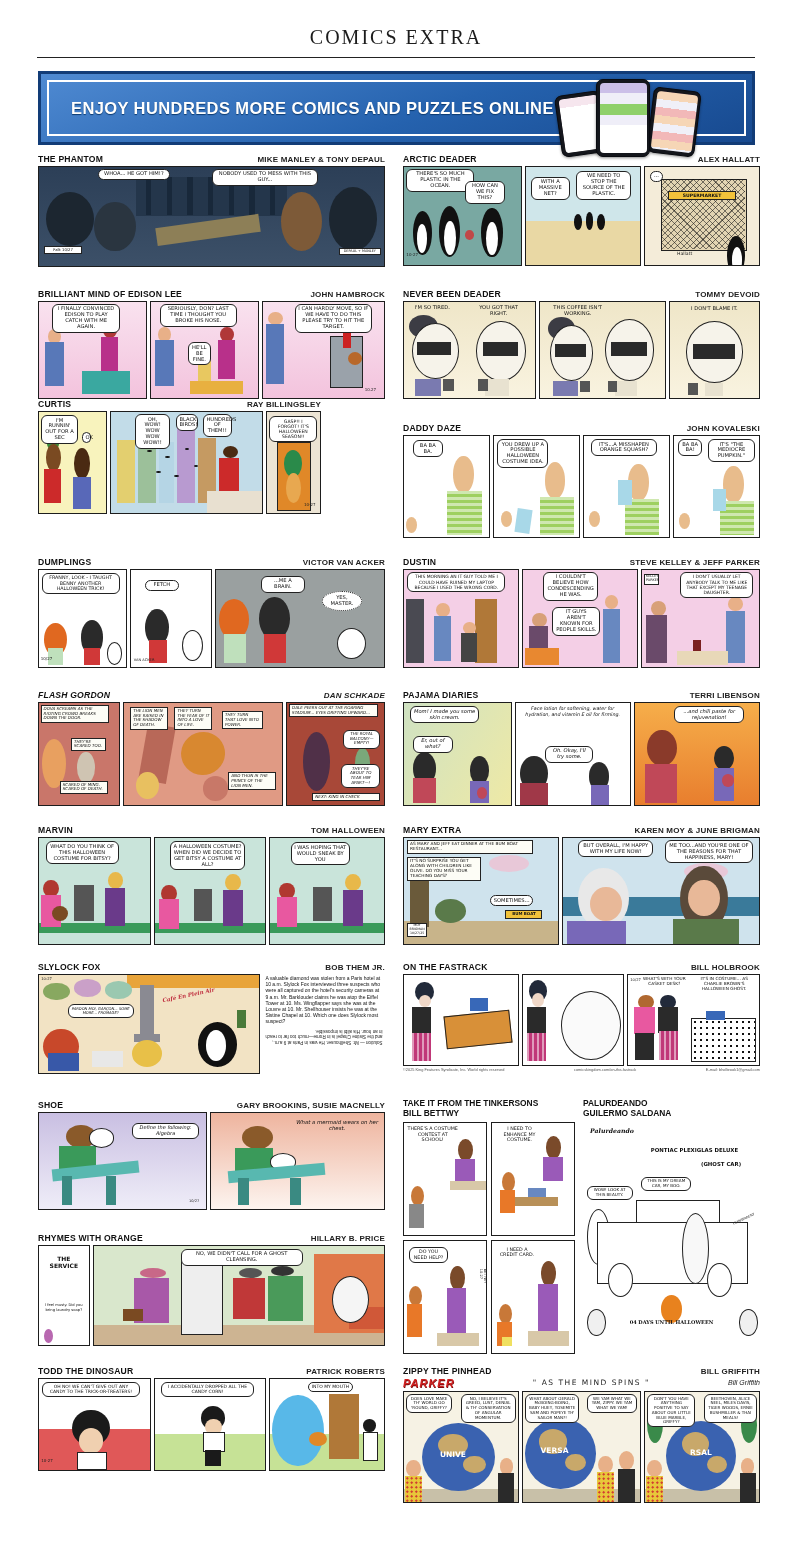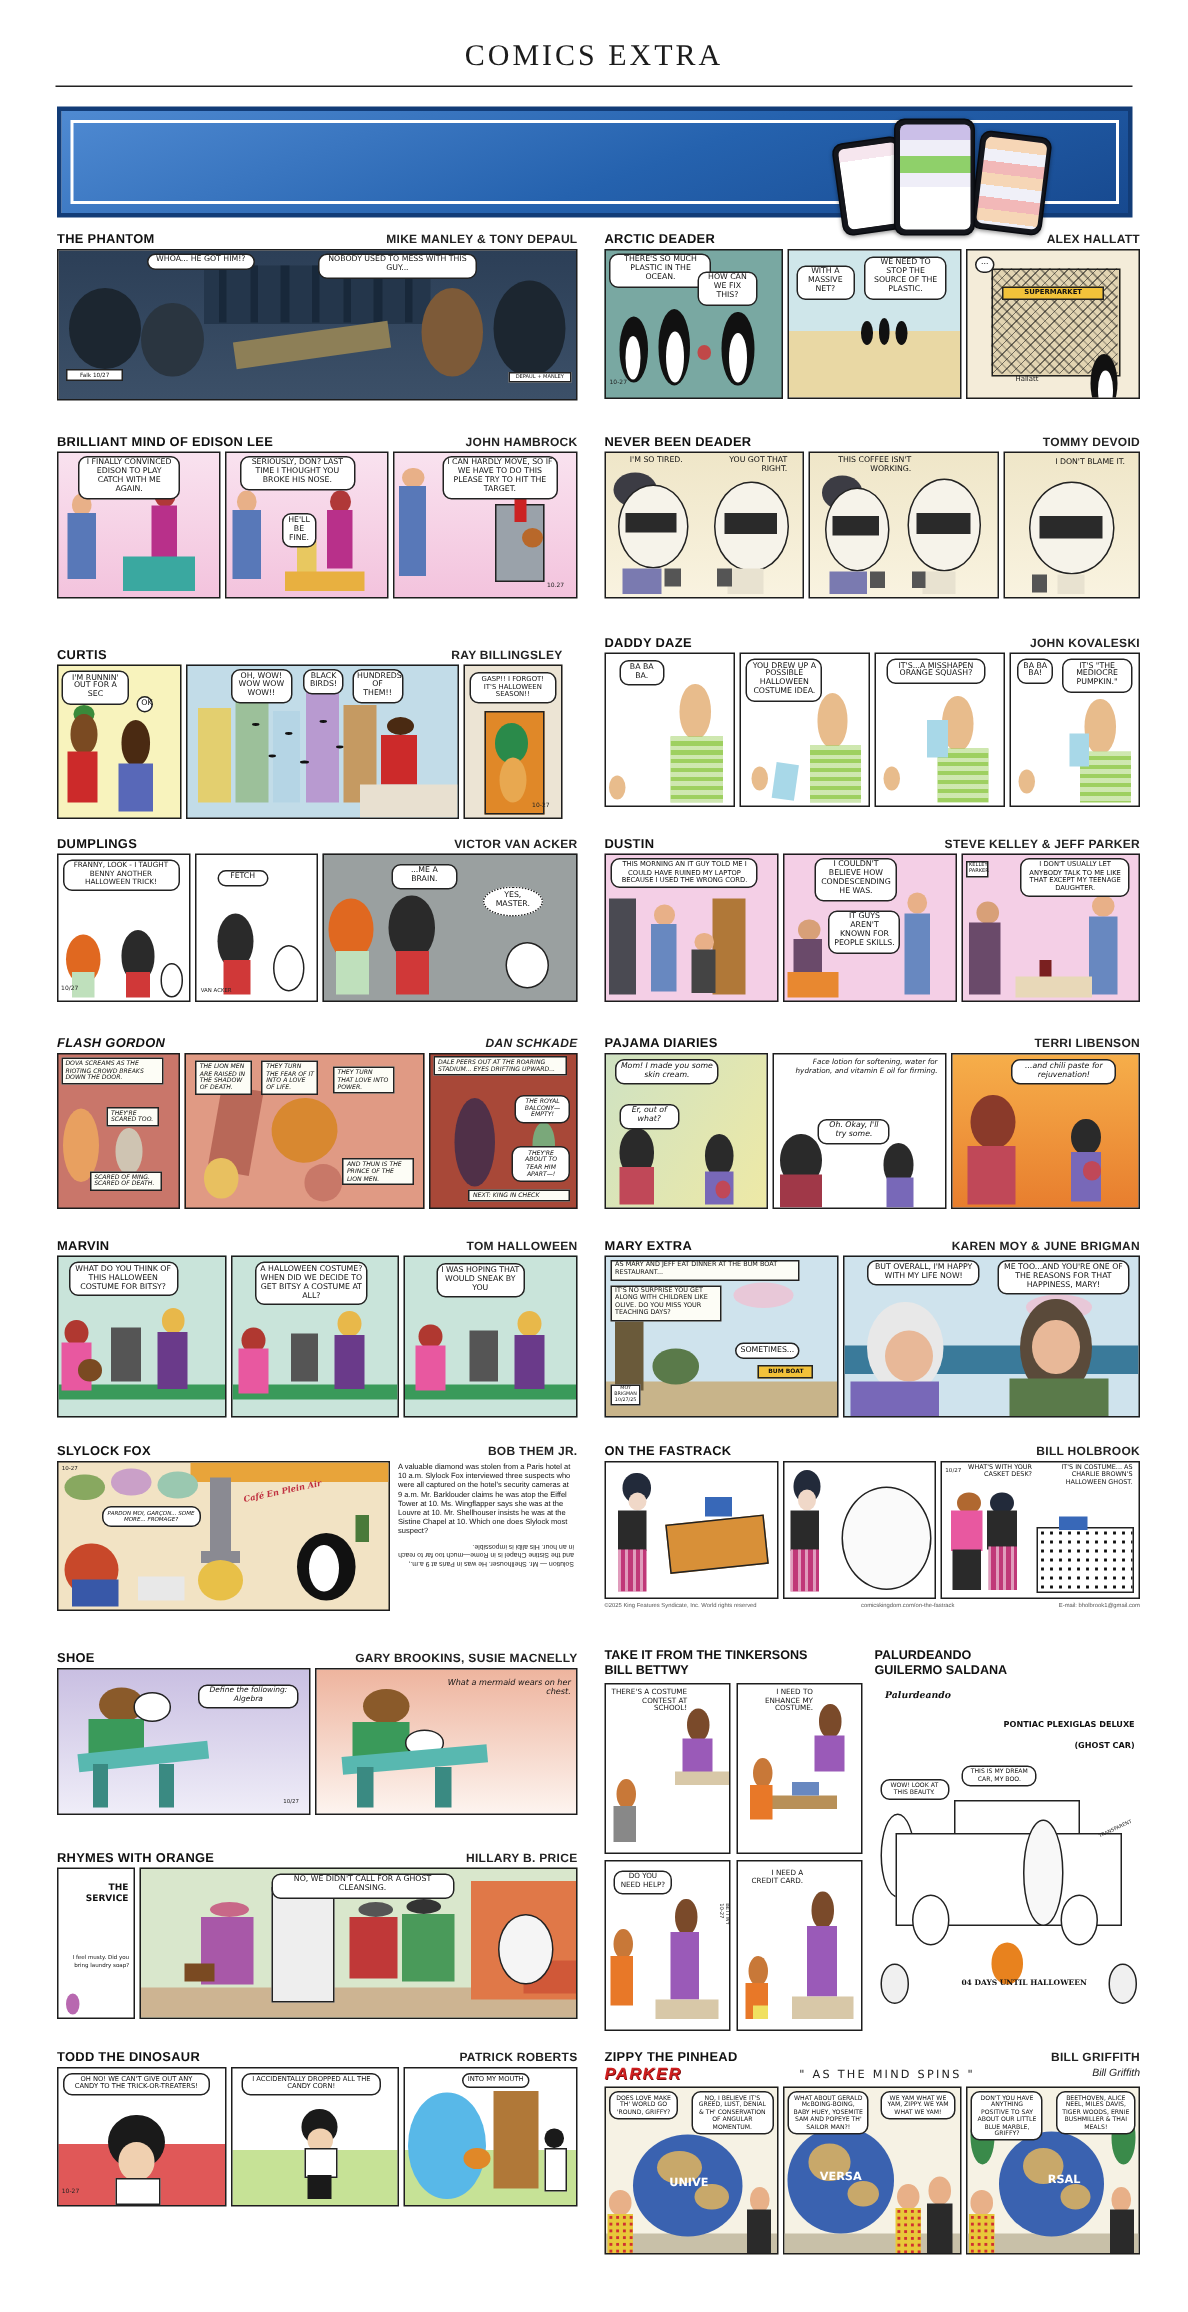--- a/index.html
+++ b/index.html
@@ -30,21 +30,21 @@
   .chead .cauthor{font-size:8px;color:#222;}
   .chead2{height:22px;font-weight:700;font-size:8.4px;color:#101010;line-height:10px;}
   .strip{display:grid;gap:3px;margin-top:2px;}
   .panel{position:relative;border:1px solid #1d1d1d;overflow:hidden;background:#fff;box-sizing:border-box;}
   .panel.nb{border:none;}
   .sidebox{position:relative;overflow:hidden;font-size:5px;line-height:1.24;color:#111;padding:1px 2px;box-sizing:border-box;}
   .sidebox .sol{transform:rotate(180deg);display:block;margin-top:3px;font-size:4.6px;color:#222;}
   .item{position:absolute;font-family:"DejaVu Sans",sans-serif;font-size:5.2px;line-height:1.15;color:#111;box-sizing:border-box;}
   .b{background:#fff;border:.8px solid #222;border-radius:6px;padding:1.5px 2.5px;text-align:center;}
   .c{background:#fdfdf6;border:.8px solid #222;padding:1px 2px;text-align:left;}
-  .f{text-align:right;}
+  .f{text-align:center;}
   .g{background:#f2c23a;border:.8px solid #222;text-align:center;font-weight:700;padding:1px;}
   .th{background:#fff;border:1px dotted #222;border-radius:50%;padding:3px 2px;text-align:center;}
   .sb{background:#fff;border:.6px solid #222;font-size:3.8px;padding:.5px 1px;text-align:center;}
   .tn{font-size:4px;color:#222;}
   .sc{font-style:italic;font-family:"DejaVu Serif",serif;}
   .it{font-style:italic;}
   .bd{font-weight:700;}
   .wh{color:#fff;}
   .hand{font-family:"DejaVu Serif",serif;font-weight:700;}
   .sh{position:absolute;}
@@ -63,20 +63,21 @@
 </style>
 </head>
 <body>
 
 <div id="page">
   <div id="masthead">COMICS EXTRA</div>
   <div id="mastrule"></div>
 
   <div id="banner">
     <div class="frame"></div>
+    <div class="btext">ENJOY HUNDREDS MORE COMICS AND PUZZLES ONLINE</div>
     <div id="phones">
       <div class="phone" style="left:0;top:16px;width:44px;height:60px;transform:rotate(-8deg);">
           <div class="scr scr1"></div>
         </div>
       <div class="phone" style="left:92px;top:12px;width:46px;height:64px;transform:rotate(7deg);">
           <div class="scr scr3"></div>
         </div>
       <div class="phone" style="left:38px;top:2px;width:52px;height:76px;z-index:2;">
           <div class="scr scr2"></div>
         </div>
@@ -215,21 +216,21 @@
           </div>
           <div class="panel" style="background: linear-gradient(rgb(239, 230, 200), rgb(249, 243, 224));">
             <div class="sh e" style="left: 18%; top: 20%; width: 62%; height: 62%; background-color: rgb(246, 243, 234); border: 1px solid rgb(34, 34, 34);"></div>
             <div class="sh" style="left: 26%; top: 44%; width: 47%; height: 15%; background-color: rgb(42, 42, 42);"></div>
             <div class="sh" style="left: 40%; top: 84%; width: 20%; height: 14%; background-color: rgb(232, 226, 208);"></div>
             <div class="sh" style="left: 20%; top: 84%; width: 12%; height: 13%; background-color: rgb(85, 85, 85);"></div>
             <div class="item f" style="left: 10%; top: 4%; width: 80%;">I DON'T BLAME IT.</div>
           </div>
         </div>
       </div>
-      <div class="comic" style="left: 38px; top: 429px; width: 337px;">
+      <div class="comic" style="left: 38px; top: 397px; width: 283px;">
         <div class="chead">
           <div>CURTIS</div>
           <div class="cauthor">RAY BILLINGSLEY</div>
         </div>
         <div class="strip" style="height: 103px; grid-template-columns: 25fr 55fr 20fr;">
           <div class="panel" style="background: rgb(248, 243, 189);">
             <div class="sh e" style="left: 12%; top: 26%; width: 18%; height: 12%; background-color: rgb(58, 138, 58);"></div>
             <div class="sh e" style="left: 10%; top: 32%; width: 22%; height: 26%; background-color: rgb(122, 74, 34);"></div>
             <div class="sh" style="left: 8%; top: 56%; width: 24%; height: 34%; background-color: rgb(204, 42, 42);"></div>
             <div class="sh e" style="left: 52%; top: 36%; width: 24%; height: 30%; background-color: rgb(74, 42, 18);"></div>

